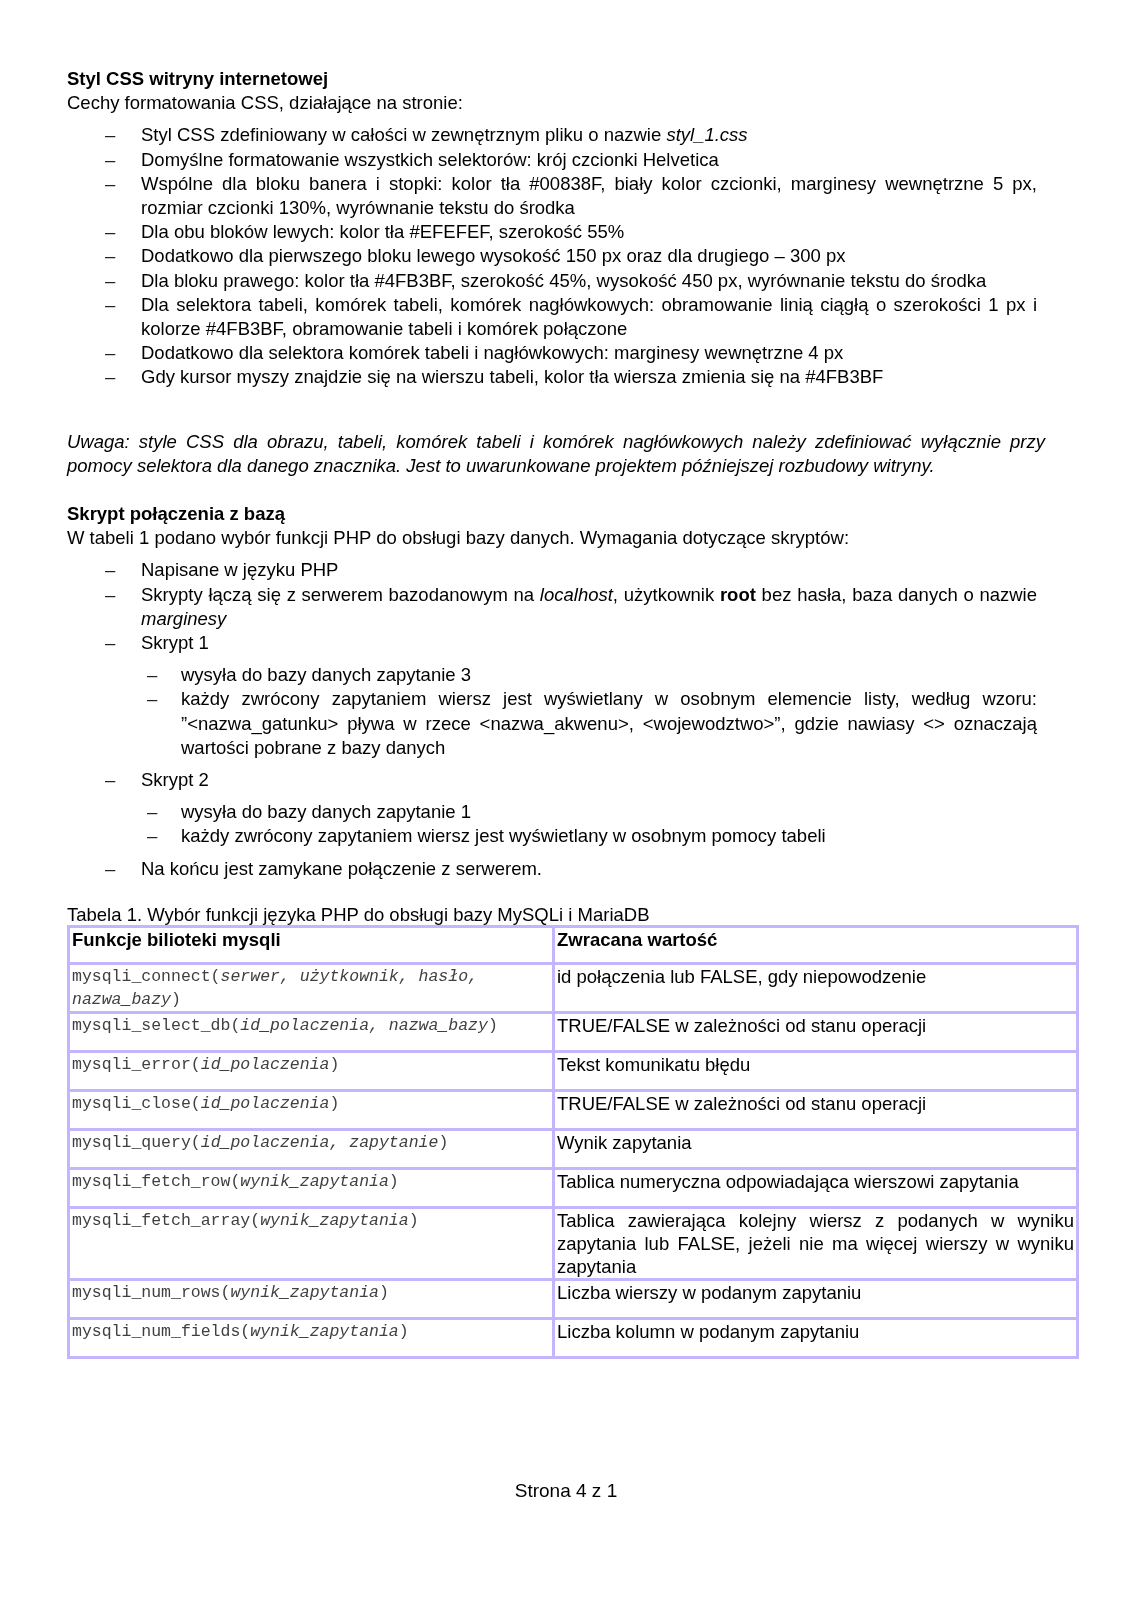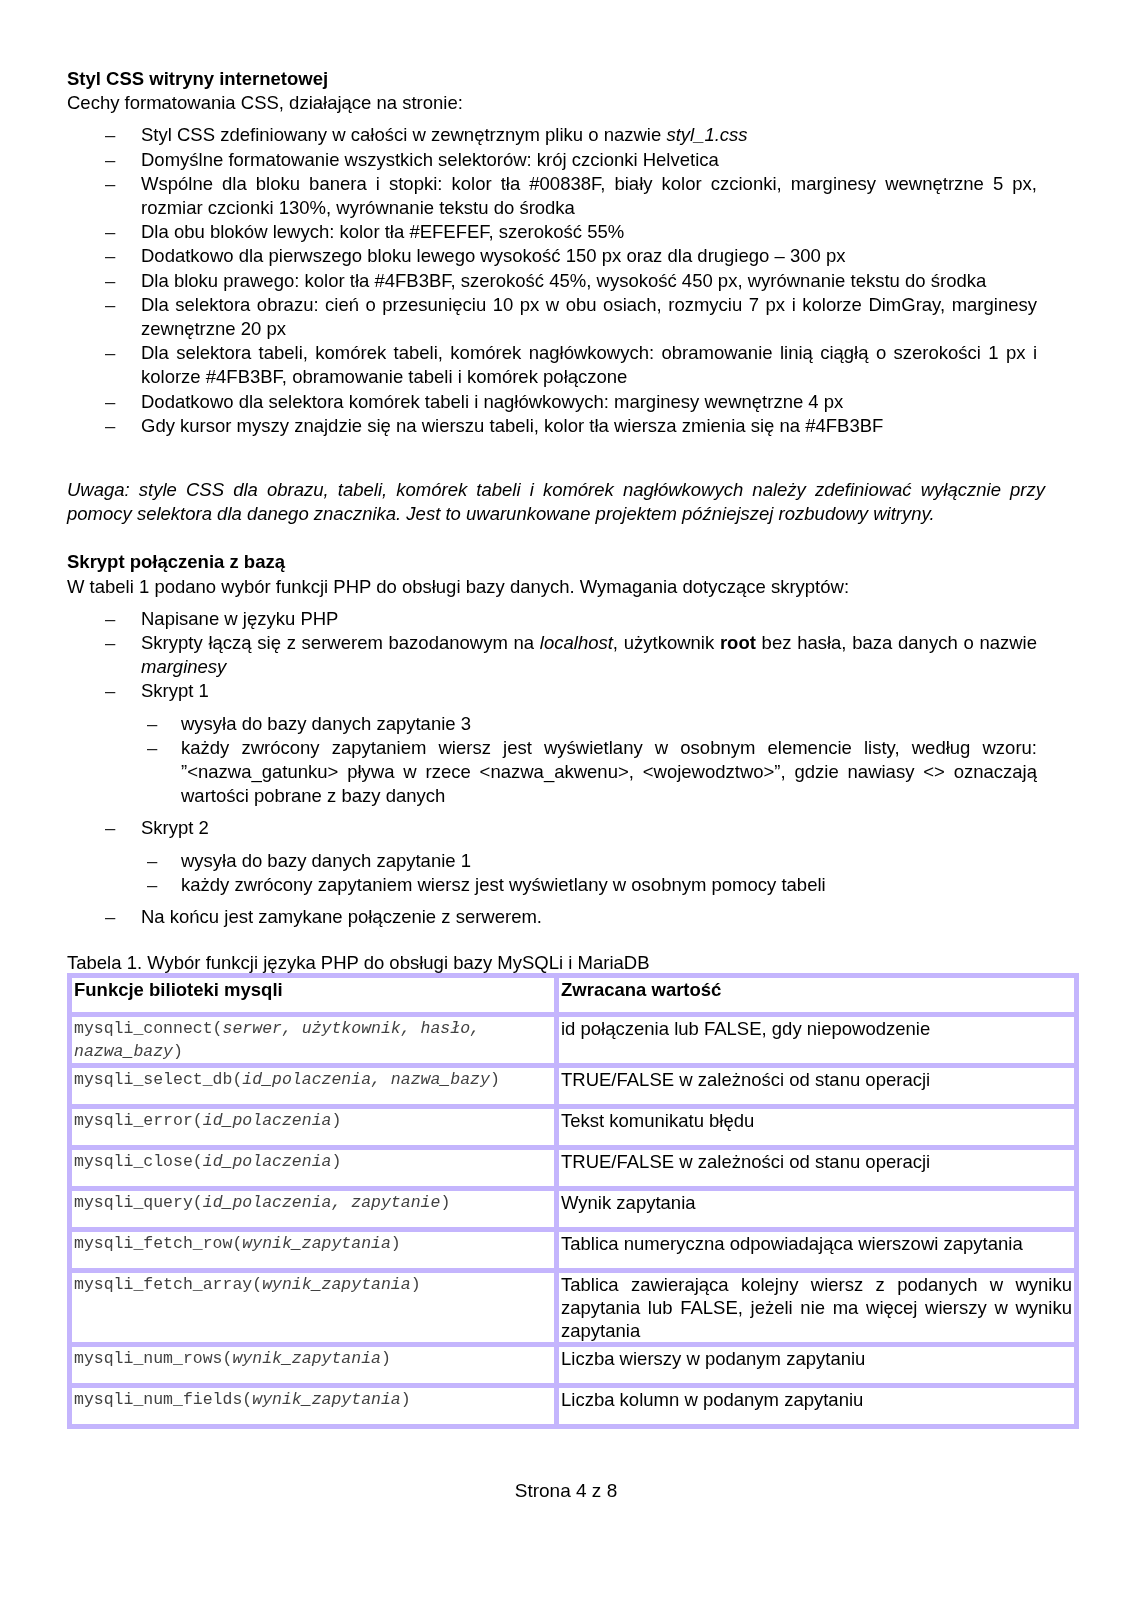--- a/index.html
+++ b/index.html
@@ -15,42 +15,41 @@
   ul.dash > li::before { content: "–"; position: absolute; left: 30px; color: #222; }
   ul.dash.sub > li { padding-left: 106px; }
   ul.dash.sub > li::before { left: 72px; }
   .note { font-style: italic; text-align: justify; margin-top: 40px; }
   .gap { height: 24px; }
   .mono { font-family: "Liberation Mono", monospace; font-size: 16.5px; color: #404040; }
   .mono i { font-style: italic; }
   .caption { font-weight: normal; margin-top: 24px; line-height: 20px; }
   table.t { border-collapse: collapse; width: 1012px; margin-left: 0; }
   table.t td, table.t th {
-    border: 5px solid #c4b5fd; vertical-align: top; padding: 0 2px; text-align: left; font-weight: normal;
+    border: 3px solid #c4b5fd; vertical-align: top; padding: 0 2px; text-align: left; font-weight: normal;
   }
   table.t th { font-weight: bold; height: 34px; }
   table.t td { height: 36px; line-height: 23px; }
   table.t td.c1 { width: 478px; }
   table.t td.c2 { text-align: justify; }
   .footer { position: absolute; top: 1480px; left: 0; width: 1132px; text-align: center; font-size: 19px; }
 </style>
 </head>
 <body>
 
 <div class="page">
   <div class="h">Styl CSS witryny internetowej</div>
   <div class="p">Cechy formatowania CSS, działające na stronie:</div>
   <ul class="dash">
     <li><span>Styl CSS zdefiniowany w całości w zewnętrznym pliku o nazwie </span><i>styl_1.css</i></li>
     <li>Domyślne formatowanie wszystkich selektorów: krój czcionki Helvetica</li>
     <li>Wspólne dla bloku banera i stopki: kolor tła #00838F, biały kolor czcionki, marginesy wewnętrzne 5 px, rozmiar czcionki 130%, wyrównanie tekstu do środka</li>
     <li>Dla obu bloków lewych: kolor tła #EFEFEF, szerokość 55%</li>
     <li>Dodatkowo dla pierwszego bloku lewego wysokość 150 px oraz dla drugiego – 300 px</li>
     <li>Dla bloku prawego: kolor tła #4FB3BF, szerokość 45%, wysokość 450 px, wyrównanie tekstu do środka</li>
-    <li>Dla selektora obrazu: cień o przesunięciu 10 px w obu osiach, rozmyciu 7 px i kolorze DimGray, marginesy zewnętrzne 20 px</li>
     <li>Dla selektora tabeli, komórek tabeli, komórek nagłówkowych: obramowanie linią ciągłą o szerokości 1 px i kolorze #4FB3BF, obramowanie tabeli i komórek połączone</li>
     <li>Dodatkowo dla selektora komórek tabeli i nagłówkowych: marginesy wewnętrzne 4 px</li>
     <li>Gdy kursor myszy znajdzie się na wierszu tabeli, kolor tła wiersza zmienia się na #4FB3BF</li>
   </ul>
   <div class="note">Uwaga: style CSS dla obrazu, tabeli, komórek tabeli i komórek nagłówkowych należy zdefiniować wyłącznie przy pomocy selektora dla danego znacznika. Jest to uwarunkowane projektem późniejszej rozbudowy witryny.</div>
 
   <div class="gap"></div>
   <div class="h">Skrypt połączenia z bazą</div>
   <div class="p">W tabeli 1 podano wybór funkcji PHP do obsługi bazy danych. Wymagania dotyczące skryptów:</div>
   <ul class="dash">
@@ -115,13 +114,13 @@
           <td class="c2">Liczba wierszy w podanym zapytaniu</td>
         </tr>
         <tr>
           <td class="c1 mono"><span>mysqli_num_fields(</span><i>wynik_zapytania</i><span>)</span></td>
           <td class="c2">Liczba kolumn w podanym zapytaniu</td>
         </tr>
       </tbody>
   </table>
 </div>
 
-<div class="footer">Strona 4 z 8</div>
+<div class="footer">Strona 4 z 1</div>
 
 </body></html>

